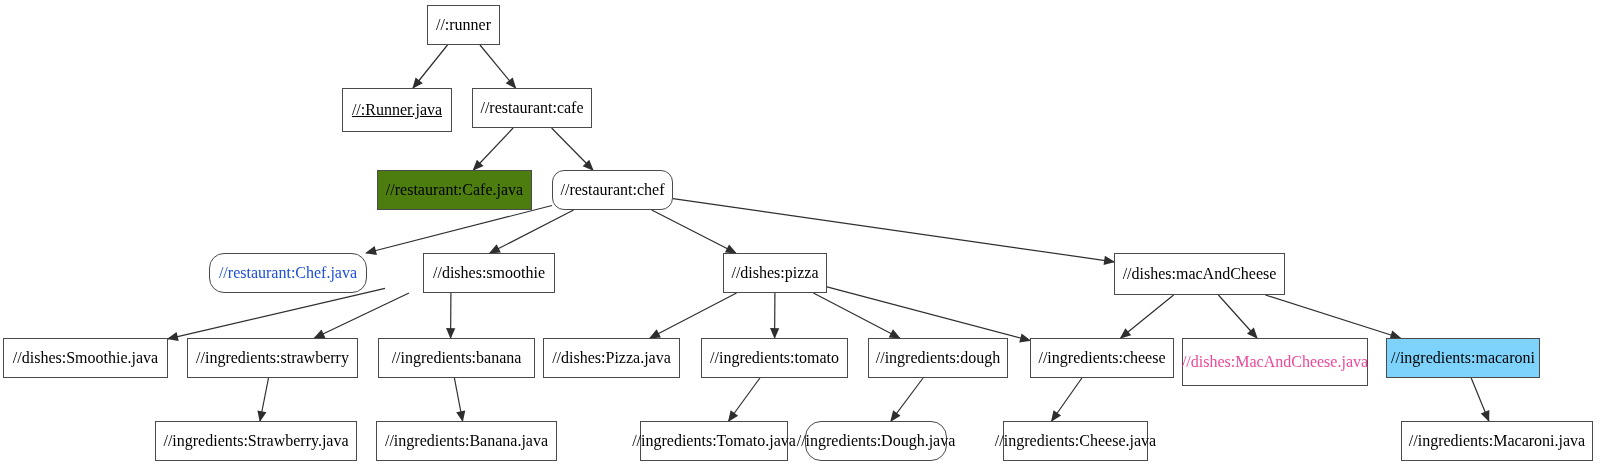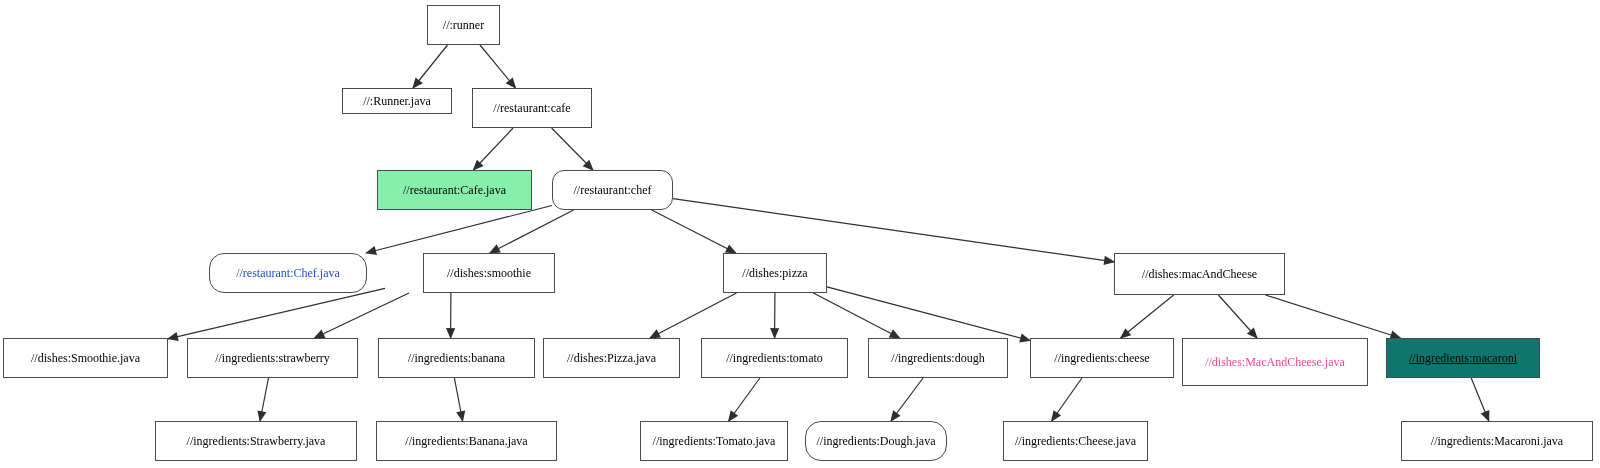--- a/index.html
+++ b/index.html
@@ -26,21 +26,21 @@
   .node {
     position: absolute;
     box-sizing: border-box;
     border: 1px solid #4a4a4a;
     background: #ffffff;
     color: #000000;
     display: flex;
     align-items: center;
     justify-content: center;
     white-space: nowrap;
-    font-size: 12px;
+    font-size: 16px;
     line-height: 1;
   }
 </style>
 </head>
 <body>
 
 <div class="canvas" style="background: rgb(255, 255, 255);">
   <svg class="edges" width="1600" height="468" viewBox="0 0 1600 468" xmlns="http://www.w3.org/2000/svg">
     <defs>
       <marker id="arrowhead" viewBox="0 0 10 10" refX="9" refY="5" markerWidth="13" markerHeight="11" markerUnits="userSpaceOnUse" orient="auto">
@@ -69,37 +69,37 @@
         <line x1="1218.4" y1="295.0" x2="1257.0" y2="338.0" stroke="#2e2e2e" stroke-width="1.2" marker-end="url(#arrowhead)"></line>
         <line x1="1265.4" y1="295.0" x2="1400.3" y2="338.0" stroke="#2e2e2e" stroke-width="1.2" marker-end="url(#arrowhead)"></line>
         <line x1="759.9" y1="378.0" x2="728.6" y2="421.0" stroke="#2e2e2e" stroke-width="1.2" marker-end="url(#arrowhead)"></line>
         <line x1="923.1" y1="378.0" x2="890.9" y2="421.0" stroke="#2e2e2e" stroke-width="1.2" marker-end="url(#arrowhead)"></line>
         <line x1="1081.9" y1="378.0" x2="1051.6" y2="421.0" stroke="#2e2e2e" stroke-width="1.2" marker-end="url(#arrowhead)"></line>
         <line x1="1471.2" y1="378.0" x2="1488.8" y2="421.0" stroke="#2e2e2e" stroke-width="1.2" marker-end="url(#arrowhead)"></line>
       </g>
   </svg>
   <div>
       <div class="node" style="left: 427px; top: 5px; width: 73px; height: 40px; border-color: rgb(74, 74, 74); background: rgb(255, 255, 255); color: rgb(0, 0, 0);">//:runner</div>
-      <div class="node" style="left: 342px; top: 88px; width: 110px; height: 26px; border-color: rgb(74, 74, 74); background: rgb(255, 255, 255); color: rgb(0, 0, 0);">//:Runner.java</div>
+      <div class="node" style="left: 342px; top: 88px; width: 110px; height: 44px; border-color: rgb(74, 74, 74); background: rgb(255, 255, 255); color: rgb(0, 0, 0); text-decoration: underline;">//:Runner.java</div>
       <div class="node" style="left: 472px; top: 88px; width: 120px; height: 40px; border-color: rgb(74, 74, 74); background: rgb(255, 255, 255); color: rgb(0, 0, 0);">//restaurant:cafe</div>
-      <div class="node" style="left: 377px; top: 170px; width: 155px; height: 40px; border-color: rgb(74, 74, 74); background: #86efac; color: rgb(0, 0, 0);">//restaurant:Cafe.java</div>
+      <div class="node" style="left: 377px; top: 170px; width: 155px; height: 40px; border-color: rgb(74, 74, 74); background: #4d7c0f; color: rgb(0, 0, 0);">//restaurant:Cafe.java</div>
       <div class="node" style="left: 552px; top: 170px; width: 121px; height: 40px; border-color: rgb(74, 74, 74); background: rgb(255, 255, 255); color: rgb(0, 0, 0); border-radius: 12px;">//restaurant:chef</div>
       <div class="node" style="left: 209px; top: 253px; width: 158px; height: 40px; border-color: rgb(74, 74, 74); background: rgb(255, 255, 255); color: #1d4ed8; border-radius: 15px;">//restaurant:Chef.java</div>
       <div class="node" style="left: 385px; top: 253px; width: 132px; height: 40px; border-color: rgb(74, 74, 74); background: rgb(255, 255, 255); color: rgb(0, 0, 0); margin-left: 38px;">//dishes:smoothie</div>
       <div class="node" style="left: 723px; top: 253px; width: 104px; height: 40px; border-color: rgb(74, 74, 74); background: rgb(255, 255, 255); color: rgb(0, 0, 0);">//dishes:pizza</div>
       <div class="node" style="left: 1114px; top: 253px; width: 171px; height: 42px; border-color: rgb(74, 74, 74); background: rgb(255, 255, 255); color: rgb(0, 0, 0);">//dishes:macAndCheese</div>
       <div class="node" style="left: 3px; top: 338px; width: 165px; height: 40px; border-color: rgb(74, 74, 74); background: rgb(255, 255, 255); color: rgb(0, 0, 0);">//dishes:Smoothie.java</div>
       <div class="node" style="left: 187px; top: 338px; width: 171px; height: 40px; border-color: rgb(74, 74, 74); background: rgb(255, 255, 255); color: rgb(0, 0, 0);">//ingredients:strawberry</div>
       <div class="node" style="left: 378px; top: 338px; width: 157px; height: 40px; border-color: rgb(74, 74, 74); background: rgb(255, 255, 255); color: rgb(0, 0, 0);">//ingredients:banana</div>
       <div class="node" style="left: 543px; top: 338px; width: 137px; height: 40px; border-color: rgb(74, 74, 74); background: rgb(255, 255, 255); color: rgb(0, 0, 0);">//dishes:Pizza.java</div>
       <div class="node" style="left: 701px; top: 338px; width: 147px; height: 40px; border-color: rgb(74, 74, 74); background: rgb(255, 255, 255); color: rgb(0, 0, 0);">//ingredients:tomato</div>
       <div class="node" style="left: 868px; top: 338px; width: 140px; height: 40px; border-color: rgb(74, 74, 74); background: rgb(255, 255, 255); color: rgb(0, 0, 0);">//ingredients:dough</div>
       <div class="node" style="left: 1030px; top: 338px; width: 144px; height: 40px; border-color: rgb(74, 74, 74); background: rgb(255, 255, 255); color: rgb(0, 0, 0);">//ingredients:cheese</div>
       <div class="node" style="left: 1182px; top: 338px; width: 186px; height: 48px; border-color: rgb(74, 74, 74); background: rgb(255, 255, 255); color: #ec4899;">//dishes:MacAndCheese.java</div>
-      <div class="node" style="left: 1386px; top: 338px; width: 154px; height: 40px; border-color: rgb(74, 74, 74); background: #0f766e; color: rgb(0, 0, 0); text-decoration: underline;">//ingredients:macaroni</div>
+      <div class="node" style="left: 1386px; top: 338px; width: 154px; height: 40px; border-color: rgb(74, 74, 74); background: #7dd3fc; color: rgb(0, 0, 0);">//ingredients:macaroni</div>
       <div class="node" style="left: 155px; top: 421px; width: 202px; height: 40px; border-color: rgb(74, 74, 74); background: rgb(255, 255, 255); color: rgb(0, 0, 0);">//ingredients:Strawberry.java</div>
       <div class="node" style="left: 376px; top: 421px; width: 181px; height: 40px; border-color: rgb(74, 74, 74); background: rgb(255, 255, 255); color: rgb(0, 0, 0);">//ingredients:Banana.java</div>
       <div class="node" style="left: 640px; top: 421px; width: 148px; height: 40px; border-color: rgb(74, 74, 74); background: rgb(255, 255, 255); color: rgb(0, 0, 0);">//ingredients:Tomato.java</div>
       <div class="node" style="left: 805px; top: 421px; width: 142px; height: 40px; border-color: rgb(74, 74, 74); background: rgb(255, 255, 255); color: rgb(0, 0, 0); border-radius: 16px;">//ingredients:Dough.java</div>
       <div class="node" style="left: 965px; top: 421px; width: 145px; height: 40px; border-color: rgb(74, 74, 74); background: rgb(255, 255, 255); color: rgb(0, 0, 0); margin-left: 38px;">//ingredients:Cheese.java</div>
       <div class="node" style="left: 1401px; top: 421px; width: 192px; height: 40px; border-color: rgb(74, 74, 74); background: rgb(255, 255, 255); color: rgb(0, 0, 0);">//ingredients:Macaroni.java</div>
     </div>
 </div>
 
 </body></html>

